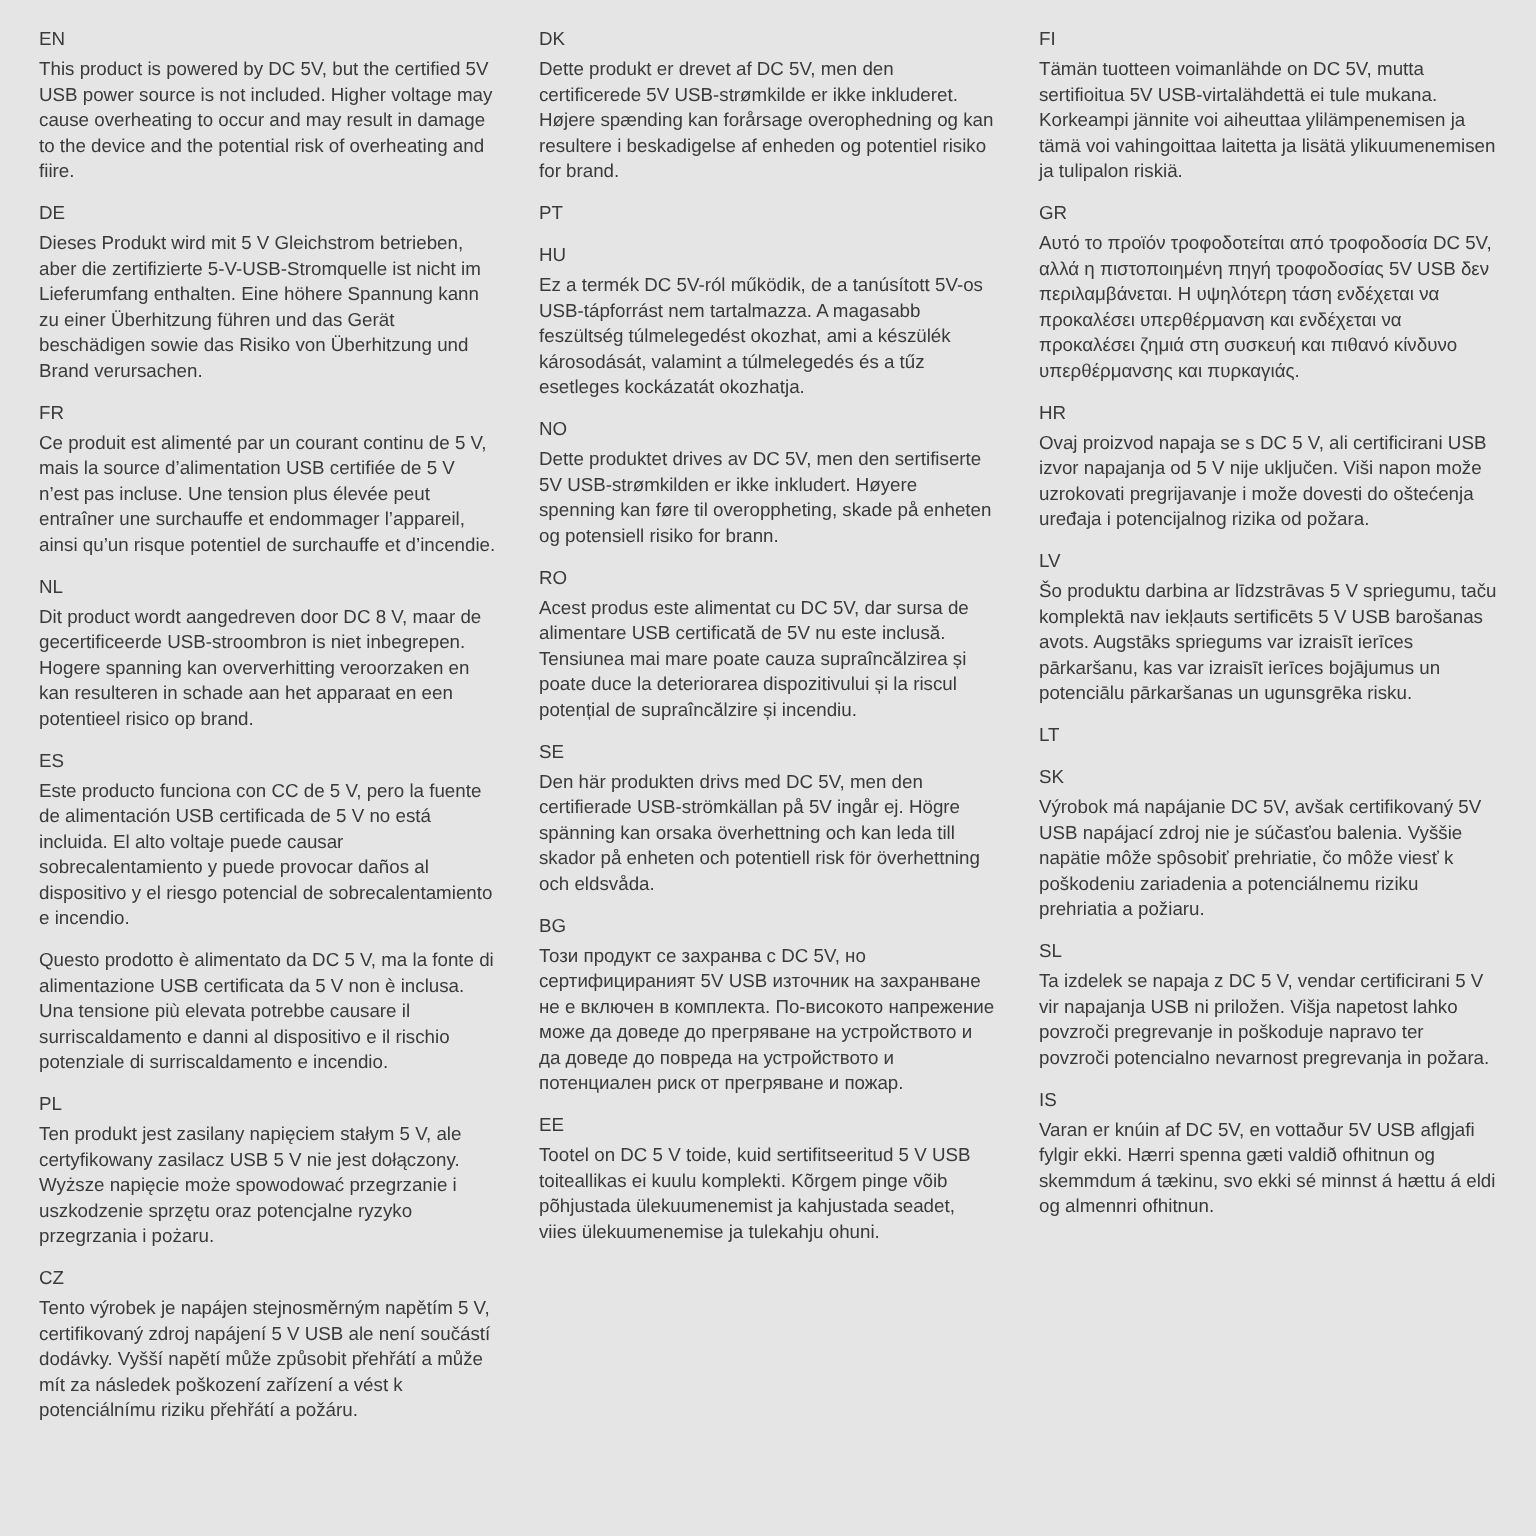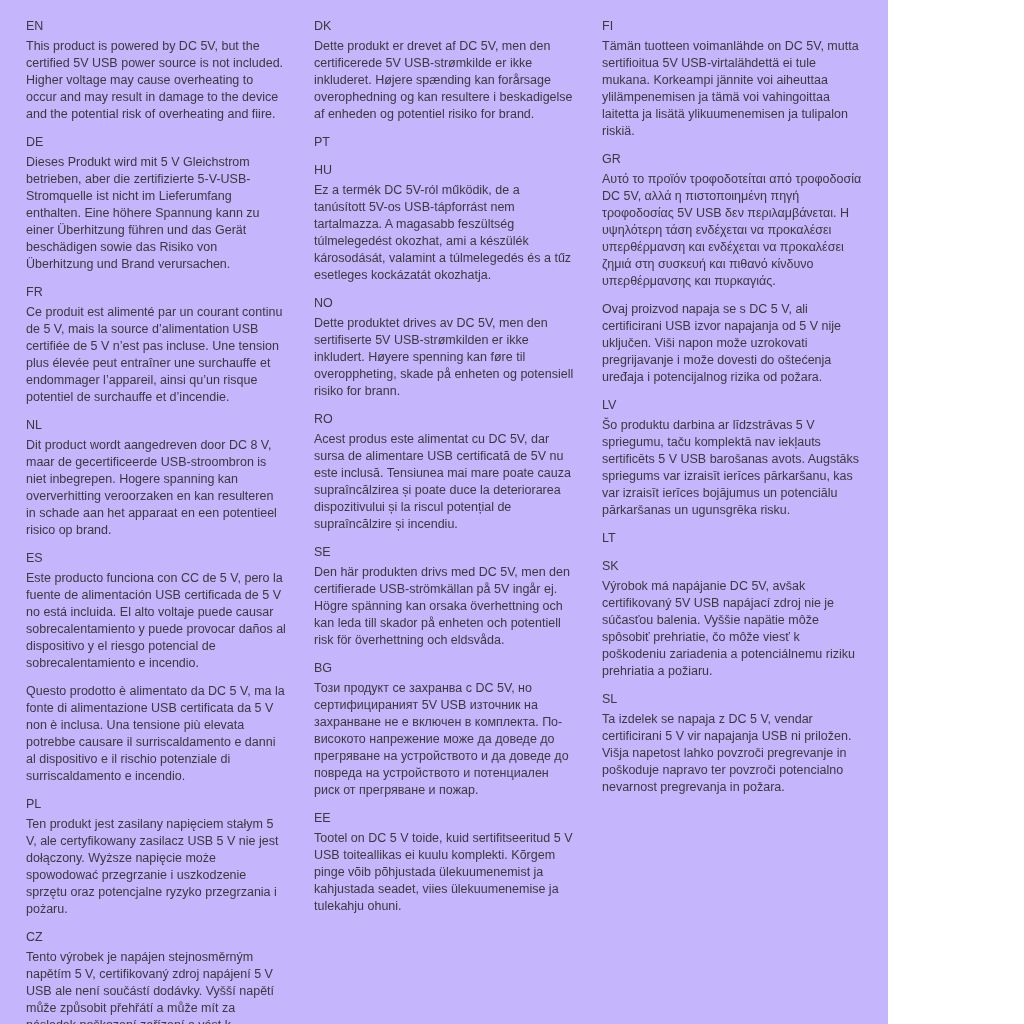--- a/index.html
+++ b/index.html
@@ -2,28 +2,28 @@
 <html><head>
 <meta charset="utf-8">
 <style>
   html, body {
     margin: 0;
     padding: 0;
     background: #ffffff;
     font-family: "Liberation Sans", "DejaVu Sans", sans-serif;
   }
   .page {
-    width: 888px;
+    width: 1024px;
     height: 1024px;
     box-sizing: border-box;
     padding: 18px 26px 10px 26px;
     display: flex;
     gap: 28px;
     overflow: hidden;
-    background: #c4b5fd;
+    background: #e5e5e5;
   }
   .col {
     flex: 1 1 0;
     min-width: 0;
   }
   .lang-section {
     margin-bottom: 11px;
   }
   .lang-code {
     font-size: 12.5px;
@@ -115,32 +115,37 @@
   <div class="col">
     <section class="lang-section">
       <div class="lang-code">FI</div>
       <p class="lang-text">Tämän tuotteen voimanlähde on DC 5V, mutta sertifioitua 5V USB-virtalähdettä ei tule mukana. Korkeampi jännite voi aiheuttaa ylilämpenemisen ja tämä voi vahingoittaa laitetta ja lisätä ylikuumenemisen ja tulipalon riskiä.</p>
     </section>
     <section class="lang-section">
       <div class="lang-code">GR</div>
       <p class="lang-text">Αυτό το προϊόν τροφοδοτείται από τροφοδοσία DC 5V, αλλά η πιστοποιημένη πηγή τροφοδοσίας 5V USB δεν περιλαμβάνεται. Η υψηλότερη τάση ενδέχεται να προκαλέσει υπερθέρμανση και ενδέχεται να προκαλέσει ζημιά στη συσκευή και πιθανό κίνδυνο υπερθέρμανσης και πυρκαγιάς.</p>
     </section>
     <section class="lang-section">
+      <div class="lang-code">HR</div>
       <p class="lang-text">Ovaj proizvod napaja se s DC 5 V, ali certificirani USB izvor napajanja od 5 V nije uključen. Viši napon može uzrokovati pregrijavanje i može dovesti do oštećenja uređaja i potencijalnog rizika od požara.</p>
     </section>
     <section class="lang-section">
       <div class="lang-code">LV</div>
       <p class="lang-text">Šo produktu darbina ar līdzstrāvas 5 V spriegumu, taču komplektā nav iekļauts sertificēts 5 V USB barošanas avots. Augstāks spriegums var izraisīt ierīces pārkaršanu, kas var izraisīt ierīces bojājumus un potenciālu pārkaršanas un ugunsgrēka risku.</p>
     </section>
     <section class="lang-section">
       <div class="lang-code">LT</div>
     </section>
     <section class="lang-section">
       <div class="lang-code">SK</div>
       <p class="lang-text">Výrobok má napájanie DC 5V, avšak certifikovaný 5V USB napájací zdroj nie je súčasťou balenia. Vyššie napätie môže spôsobiť prehriatie, čo môže viesť k poškodeniu zariadenia a potenciálnemu riziku prehriatia a požiaru.</p>
     </section>
     <section class="lang-section">
       <div class="lang-code">SL</div>
       <p class="lang-text">Ta izdelek se napaja z DC 5 V, vendar certificirani 5 V vir napajanja USB ni priložen. Višja napetost lahko povzroči pregrevanje in poškoduje napravo ter povzroči potencialno nevarnost pregrevanja in požara.</p>
     </section>
+    <section class="lang-section">
+      <div class="lang-code">IS</div>
+      <p class="lang-text">Varan er knúin af DC 5V, en vottaður 5V USB aflgjafi fylgir ekki. Hærri spenna gæti valdið ofhitnun og skemmdum á tækinu, svo ekki sé minnst á hættu á eldi og almennri ofhitnun.</p>
+    </section>
   </div>
 
 </div>
 
 </body></html>

